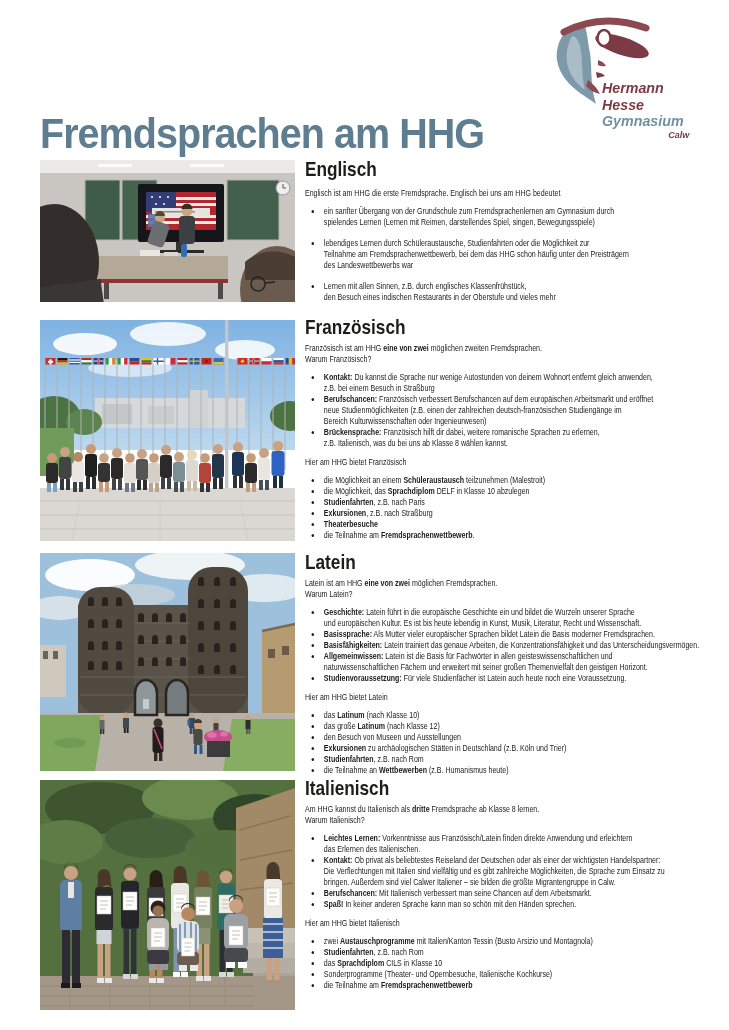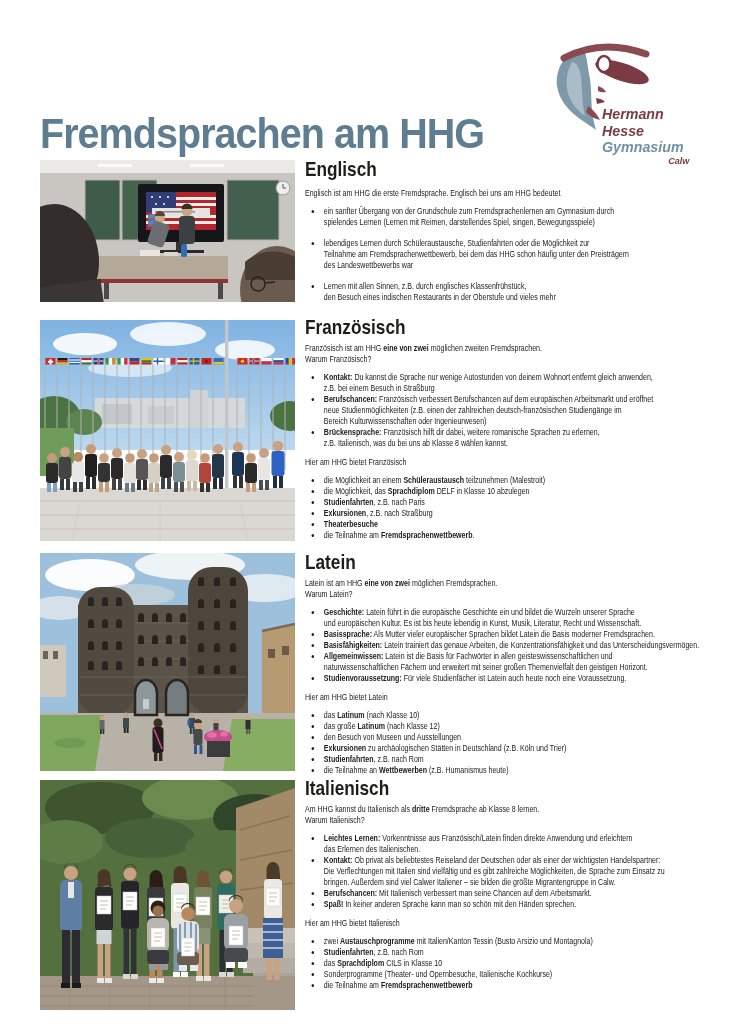--- a/index.html
+++ b/index.html
@@ -1,21 +1,21 @@
 <!DOCTYPE html>
 <html lang="de"><head>
 <meta charset="utf-8">
 <style>
   html,body{margin:0;padding:0;}
   body{width:729px;height:1030px;background:#fff;font-family:"Liberation Sans",sans-serif;position:relative;overflow:hidden;}
   .page{position:absolute;inset:0;background:#fff;}
 
   
   .main-title{position:absolute;left:40px;top:82px;font-size:42px;font-weight:700;letter-spacing:-1px;color:#5f7d90;transform:scaleX(0.94);transform-origin:0 0;white-space:nowrap;}
-  .logo{position:absolute;left:540px;top:38px;width:189px;height:140px;}
+  .logo{position:absolute;left:540px;top:12px;width:189px;height:140px;}
   .logo-face{position:absolute;left:2px;top:4px;}
   .logo-text{position:absolute;left:62px;top:68px;font-style:italic;line-height:16.5px;font-size:15px;font-weight:600;transform:scaleX(0.95);transform-origin:0 0;}
   .logo-text .maroon{color:#7c3b44;}
   .logo-text .blue{color:#6e91a3;font-weight:600;}
   .logo-text .calw{font-size:9.5px;text-align:right;width:92px;color:#7c3b44;line-height:10px;}
 
   
   .lang-section{position:absolute;left:40px;width:670px;}
   .photo{position:absolute;left:0;margin:0;width:255px;line-height:0;}
   .photo svg{display:block;}

